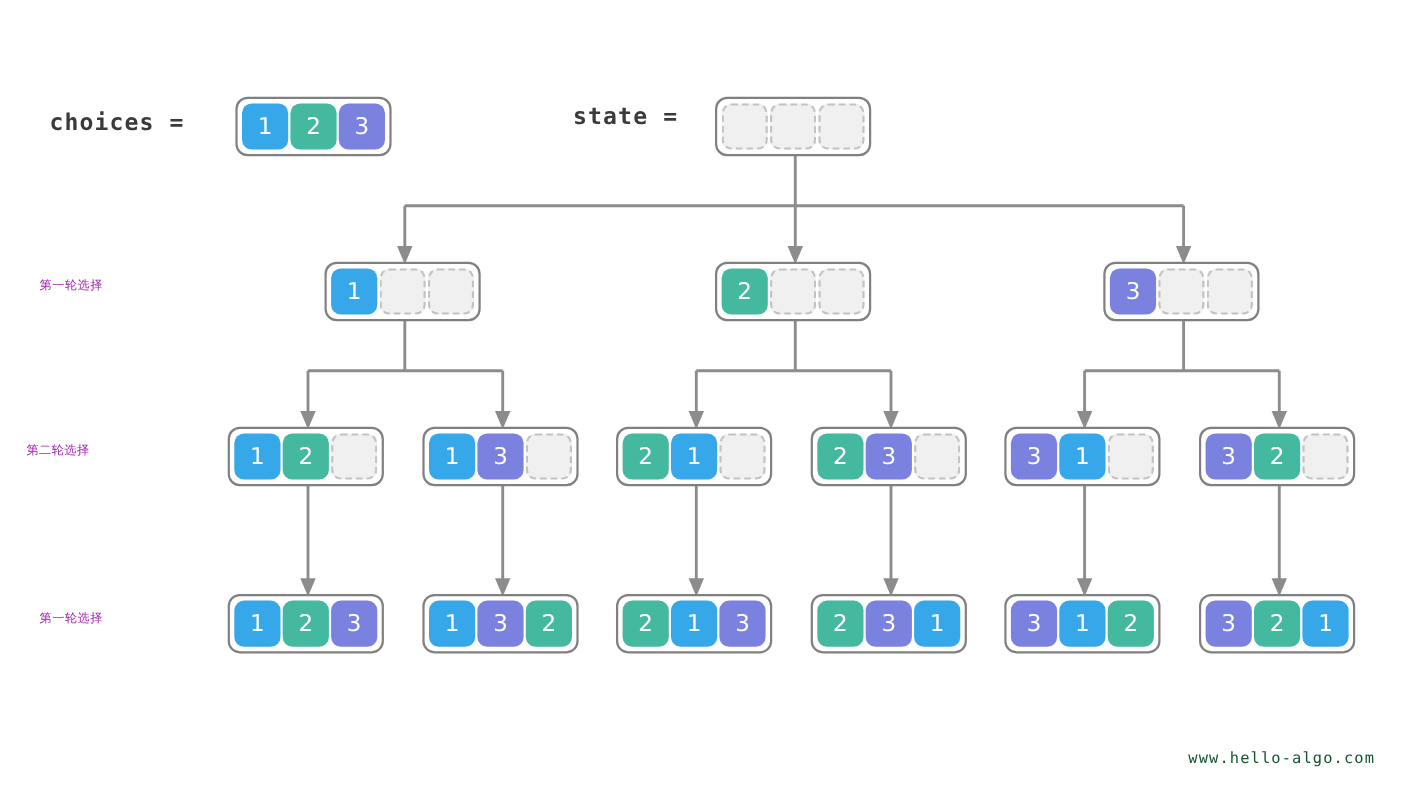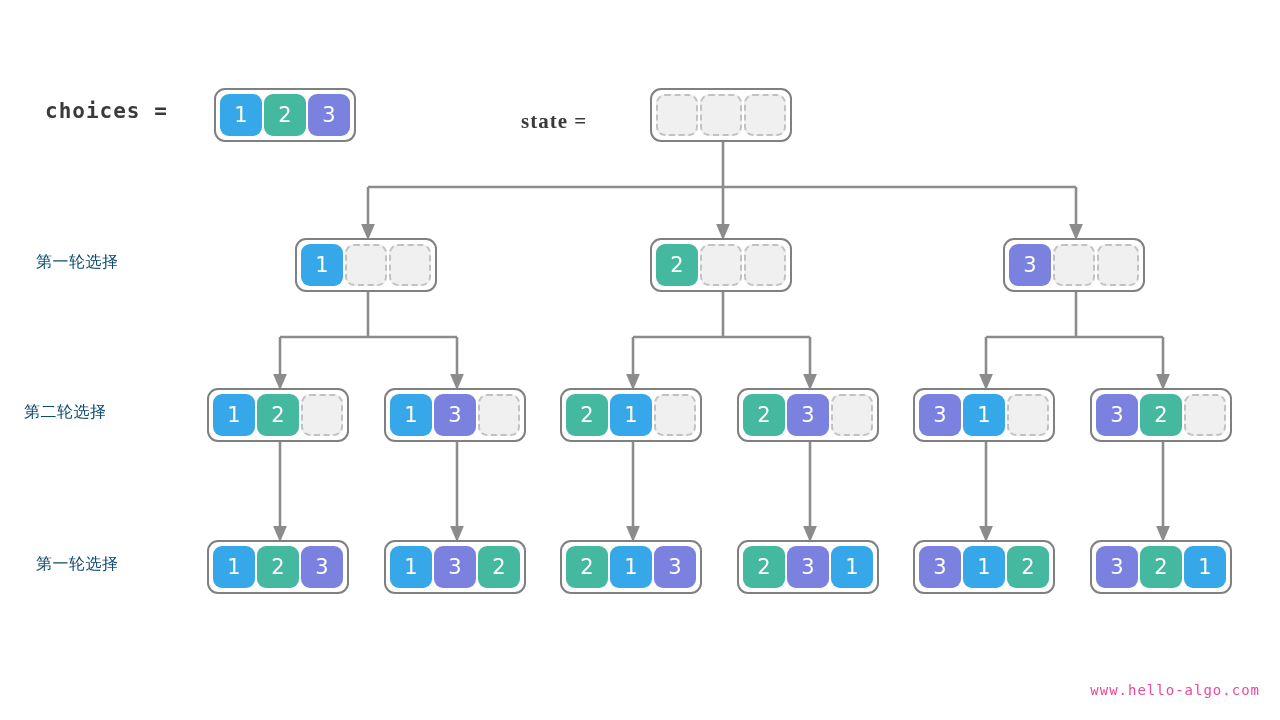--- a/index.html
+++ b/index.html
@@ -24,22 +24,22 @@
     font-size:21px;
     color:#3a3a3a;
     letter-spacing:1px;
     white-space:nowrap;
   }
 
   
   .row-label{
     position:absolute;
     font-family:"DejaVu Sans","Liberation Sans",sans-serif;
-    font-size:16px;
-    color:#0c4a6e;
+    font-size:11px;
+    color:#a21caf;
     white-space:nowrap;
     letter-spacing:.5px;
   }
 
   
   .node{
     position:absolute;
     box-sizing:border-box;
     border:2.5px solid #808080;
     border-radius:11px;
@@ -60,24 +60,24 @@
   }
   .cell.empty{
     background:#f0f0f0;
     border:2px dashed #c2c2c2;
     color:transparent;
   }
 
   
   .watermark{
     position:absolute;
-    right:20px;bottom:22px;
+    right:30px;bottom:22px;
     font-family:"DejaVu Sans Mono","Liberation Mono",monospace;
     font-size:14px;
-    color:#ec4899;
+    color:#14532d;
     letter-spacing:1px;
   }
 </style>
 </head>
 <body>
 
 <div id="stage">
 
   <svg id="edges" viewBox="0 0 1280 720" width="1280" height="720" xmlns="http://www.w3.org/2000/svg">
     <defs>
@@ -120,21 +120,21 @@
     </g>
   </svg>
 
   <div class="mono-label" style="left:45px;top:99px;">choices  =</div>
   <div class="node" id="node-choices" style="left:214px;top:88px;">
       <div class="cell" style="background: rgb(54, 167, 232);">1</div>
       <div class="cell" style="background: rgb(69, 184, 160);">2</div>
       <div class="cell" style="background: rgb(122, 129, 223);">3</div>
     </div>
 
-  <div class="mono-label" style="left:521px;top:109px;font-family:Liberation Serif, serif;">state  =</div>
+  <div class="mono-label" style="left:521px;top:94px;">state  =</div>
   <div class="node" id="node-state" style="left:650px;top:88px;">
       <div class="cell empty"></div>
       <div class="cell empty"></div>
       <div class="cell empty"></div>
     </div>
 
   <div class="row-label" style="left:36px;top:252px;">第一轮选择</div>
   <div class="row-label" style="left:24px;top:402px;">第二轮选择</div>
   <div class="row-label" style="left:36px;top:554px;">第一轮选择</div>
 

